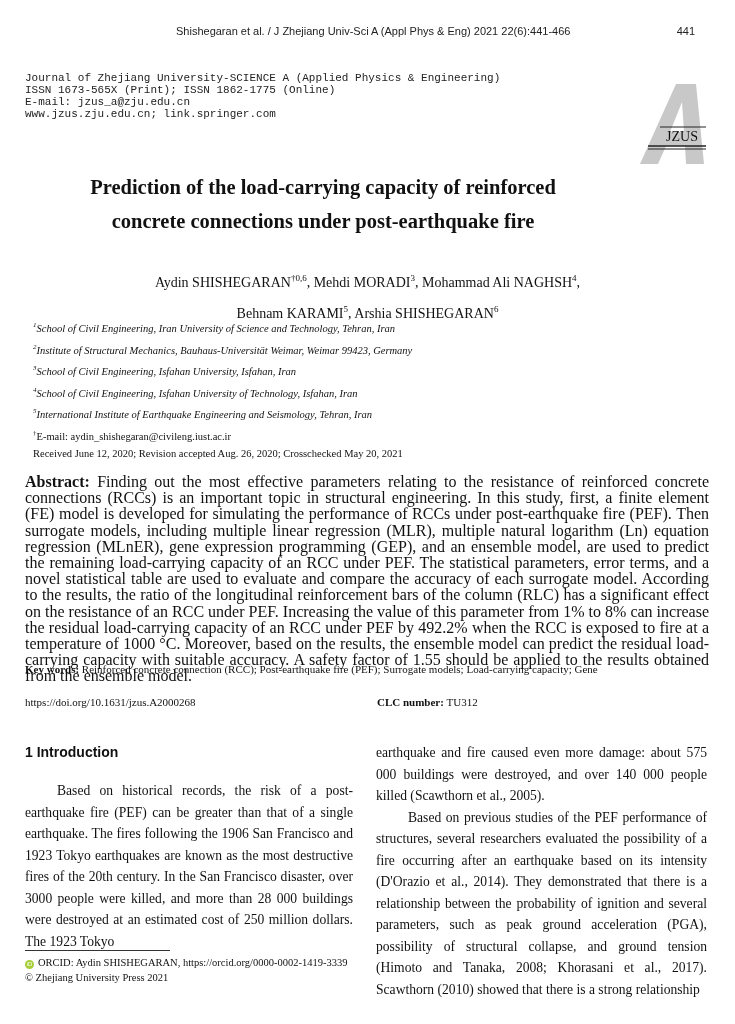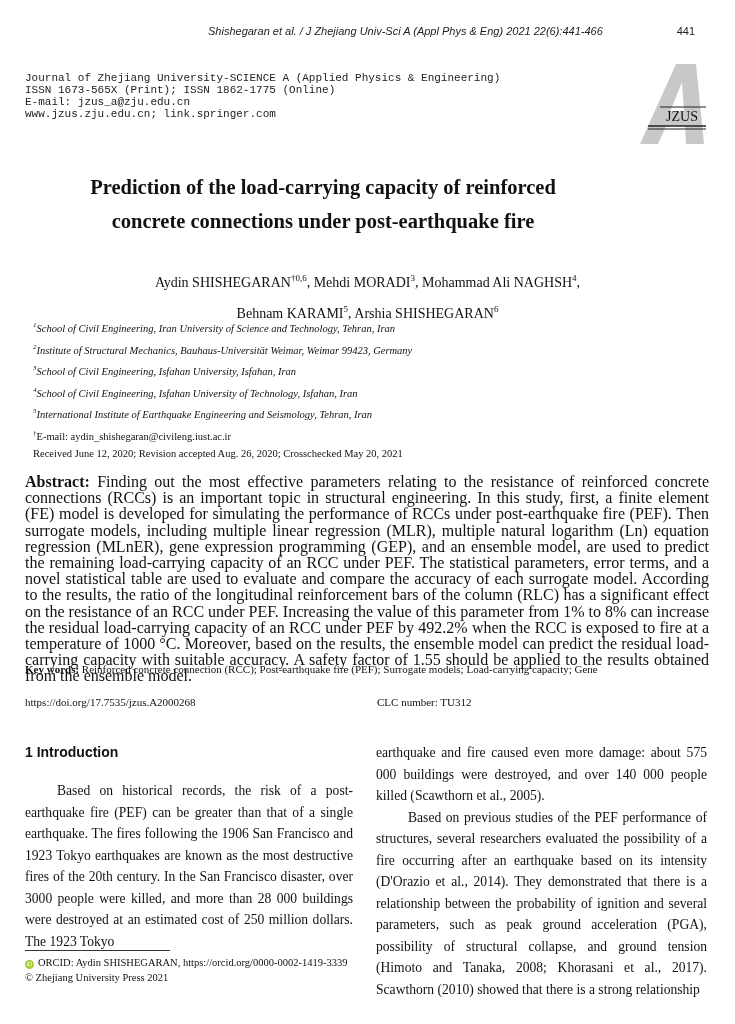--- a/index.html
+++ b/index.html
@@ -1,38 +1,38 @@
 <!DOCTYPE html>
 <html><head>
 <meta charset="utf-8">
 <style>
   html, body { margin:0; padding:0; background:#ffffff; }
   body { width:735px; height:1024px; position:relative; overflow:hidden; color:#111; }
   .serif { font-family:"Liberation Serif","DejaVu Serif",serif; }
   .sans { font-family:"Liberation Sans","DejaVu Sans",sans-serif; }
   #running-head { position:absolute; top:25px; left:0; width:735px; height:16px; font-size:11px; }
-  #running-head .rh-text { position:absolute; left:176px; top:0; font-style:italic; color:#222;margin-left:32px; }
+  #running-head .rh-text { position:absolute; left:176px; top:0; color:#222; }
   #running-head .rh-page { position:absolute; right:40px; top:0; color:#222; }
   #journal-info { position:absolute; left:25px; top:72px; font-size:11px; line-height:12px; color:#222;font-family:Liberation Mono, monospace; }
-  #logo { position:absolute; left:636px; top:64px; width:72px; height:80px; }
+  #logo { position:absolute; left:636px; top:84px; width:72px; height:80px; }
   #title { position:absolute; left:0; top:170px; width:646px; text-align:center; font-weight:bold; font-size:20.5px; line-height:34px; }
   #authors { position:absolute; left:0; top:265px; width:735px; text-align:center; font-size:14px; line-height:26px; }
   #authors sup { font-size:9px; }
   #affils { position:absolute; left:0; top:316px; width:735px; text-align:left; font-size:10.5px; line-height:18px; font-style:italic;padding-left:33px; }
   #affils sup { font-size:7px; }
   #affils .plain { font-style:normal; }
   #abstract { position:absolute; left:25px; top:474px; width:684px; font-size:16px; line-height:16.2px; text-align:justify; }
   #abstract b { font-weight:bold; }
   #keywords { position:absolute; left:25px; top:661px; width:690px; font-size:11px; line-height:16px; }
   #keywords .kw-label { font-weight:bold; }
   #keywords .kw-text { display:inline; }
   #keywords .kw-indent { padding-left:66px; display:block; }
   #doi-row { position:absolute; left:25px; top:694px; width:690px; font-size:11px; line-height:16px; }
   #doi-row .clc { position:absolute; left:352px; top:0; }
-  #clc-label { font-weight:normal; }
+  #clc-label { font-weight:bold; }
   #intro-heading { position:absolute; left:25px; top:744px; font-size:14px; font-weight:bold; }
   .col { position:absolute; font-size:13.6px; line-height:21.5px; text-align:justify;font-family:Liberation Serif, serif; }
   #col-left { left:25px; top:780px; width:328px; }
   #col-right { left:376px; top:742px; width:331px; }
   .indent { text-indent:32px; }
   #footnote-rule { position:absolute; left:25px; top:950px; width:145px; height:1px; background:#333; }
   #footnotes { position:absolute; left:25px; top:955px; width:328px; font-size:10.5px; line-height:15px; text-align:justify; }
   .orcid-icon { display:inline-block; width:9px; height:9px; border-radius:50%; background:#a6ce39; color:#fff; font-size:6px; line-height:9px; text-align:center; vertical-align:0px; font-family:"Liberation Sans",sans-serif; margin-right:4px; }
 </style>
 </head>
@@ -88,21 +88,21 @@
 
 <div id="abstract">
   <b>Abstract:</b><span> Finding out the most effective parameters relating to the resistance of reinforced concrete connections (RCCs) is an important topic in structural engineering. In this study, first, a finite element (FE) model is developed for simulating the performance of RCCs under post-earthquake fire (PEF). Then surrogate models, including multiple linear regression (MLR), multiple natural logarithm (Ln) equation regression (MLnER), gene expression programming (GEP), and an ensemble model, are used to predict the remaining load-carrying capacity of an RCC under PEF. The statistical parameters, error terms, and a novel statistical table are used to evaluate and compare the accuracy of each surrogate model. According to the results, the ratio of the longitudinal reinforcement bars of the column (RLC) has a significant effect on the resistance of an RCC under PEF. Increasing the value of this parameter from 1% to 8% can increase the residual load-carrying capacity of an RCC under PEF by 492.2% when the RCC is exposed to fire at a temperature of 1000 °C. Moreover, based on the results, the ensemble model can predict the residual load-carrying capacity with suitable accuracy. A safety factor of 1.55 should be applied to the results obtained from the ensemble model.</span>
 </div>
 
 <div id="keywords">
   <span class="kw-label">Key words:</span><span class="kw-text"> Reinforced concrete connection (RCC); Post-earthquake fire (PEF); Surrogate models; Load-carrying capacity; Gene</span>
 </div>
 
 <div id="doi-row">
-  <span>https://doi.org/17.7535/jzus.A2000268</span>
+  <span>https://doi.org/10.1631/jzus.A2000268</span>
   <span class="clc"><span id="clc-label">CLC number:</span><span> TU312</span></span>
 </div>
 
 <div id="intro-heading" class="sans">1  Introduction</div>
 
 <div id="col-left" class="col">
   <p class="indent" style="margin:0">Based on historical records, the risk of a post-earthquake fire (PEF) can be greater than that of a single earthquake. The fires following the 1906 San Francisco and 1923 Tokyo earthquakes are known as the most destructive fires of the 20th century. In the San Francisco disaster, over 3000 people were killed, and more than 28 000 buildings were destroyed at an estimated cost of 250 million dollars. The 1923 Tokyo</p>
 </div>
 
 <div id="col-right" class="col">

